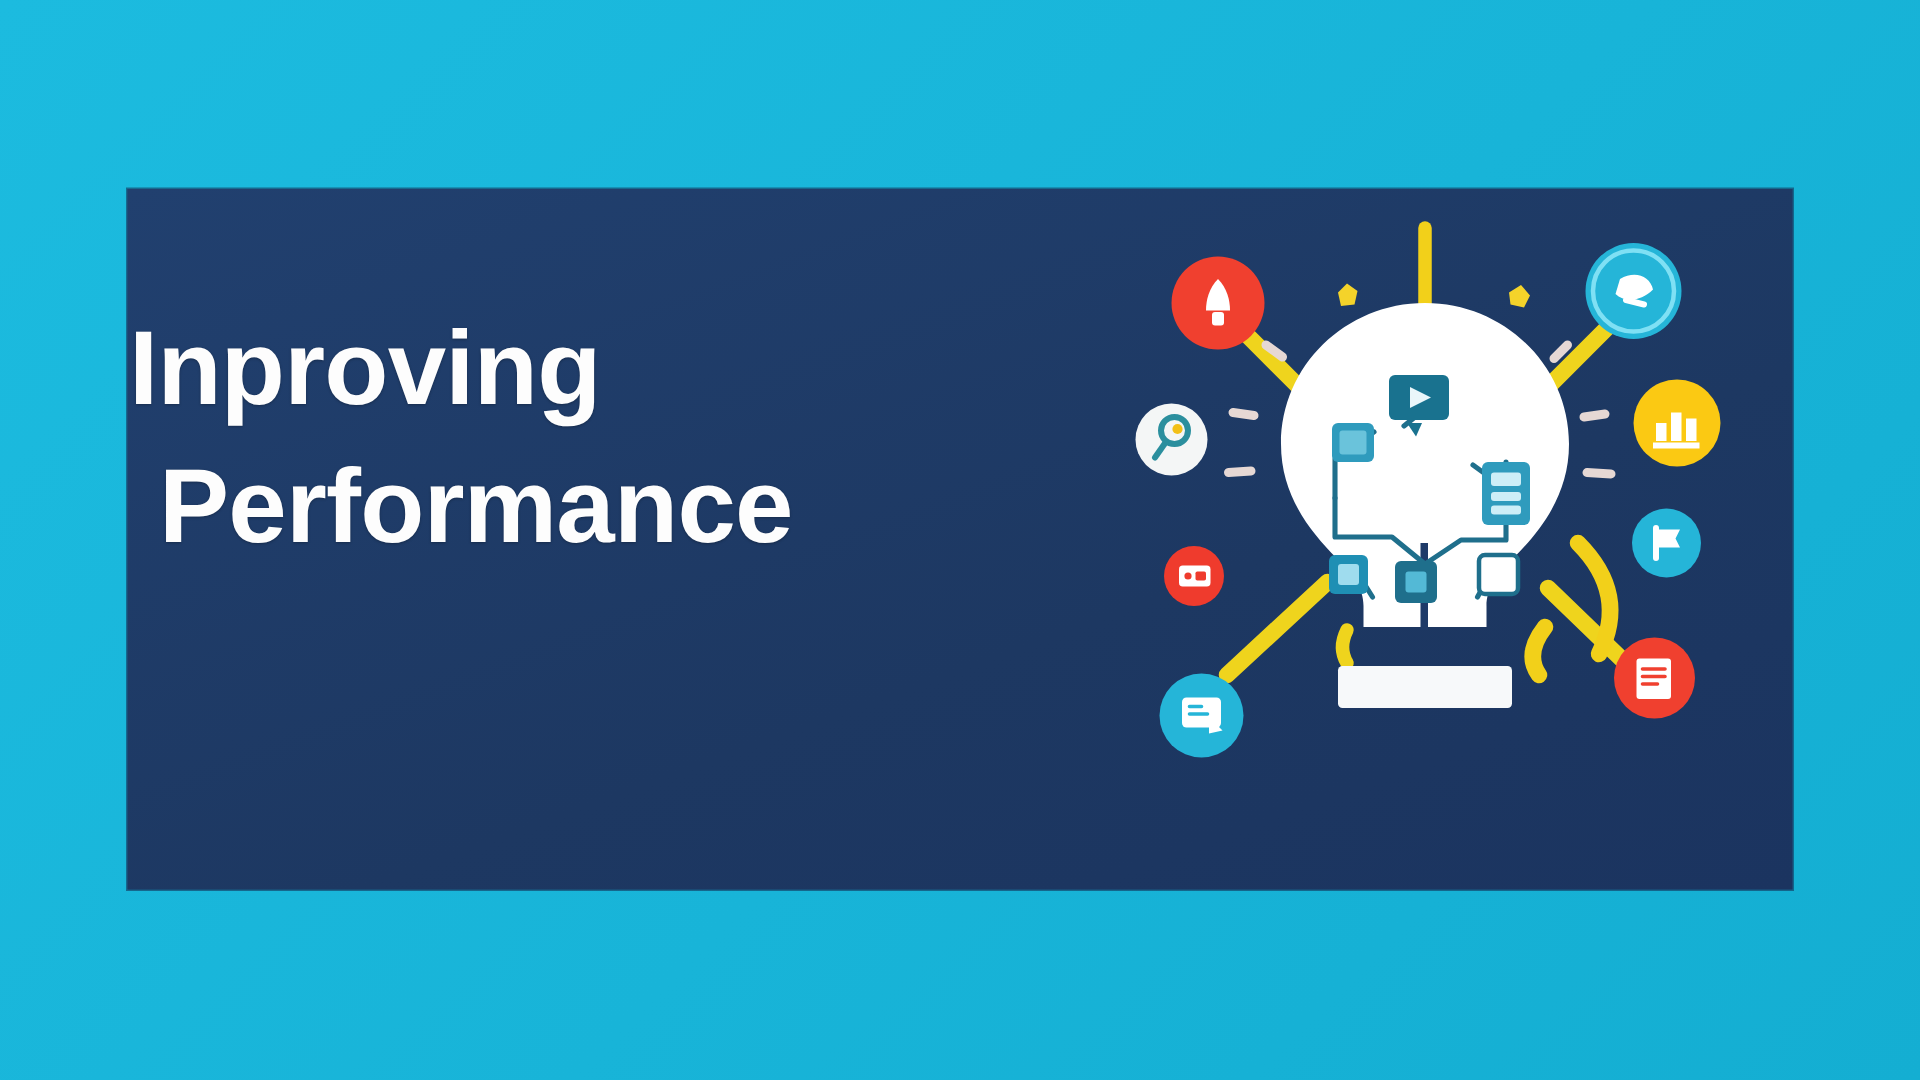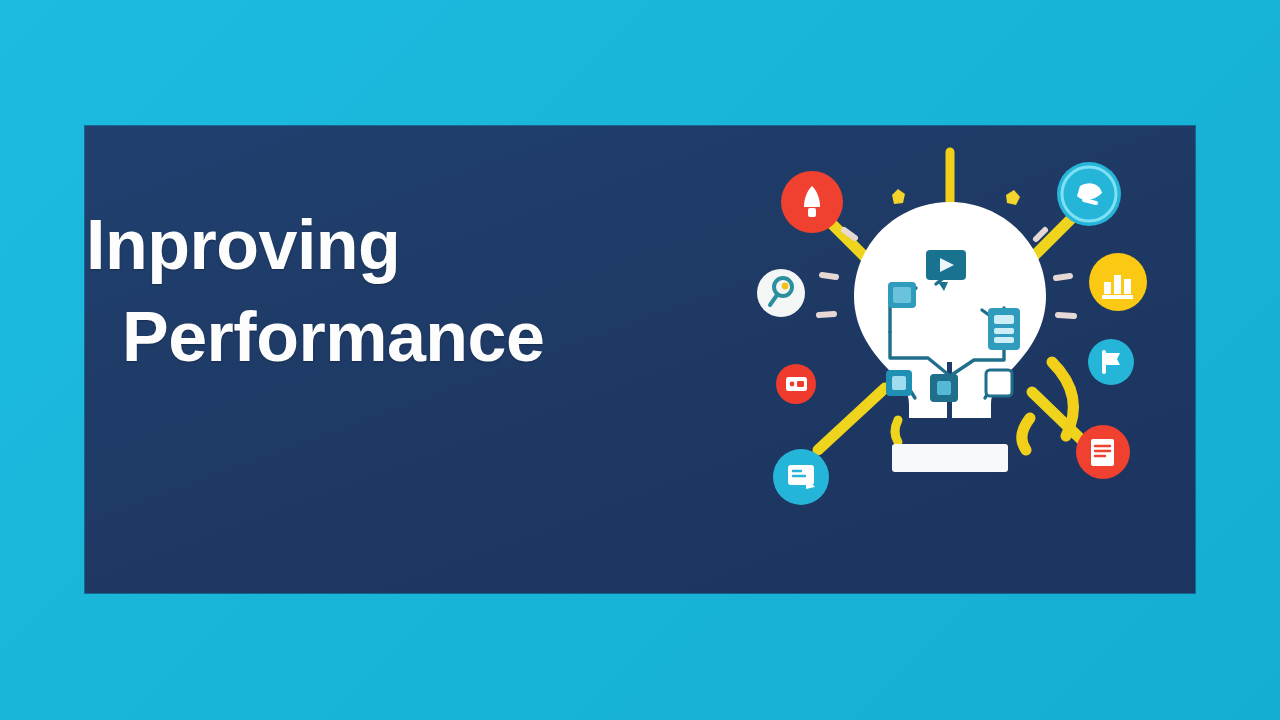--- a/index.html
+++ b/index.html
@@ -54,21 +54,21 @@
     width: 600px;
     z-index: 5;
     color: #fdfdfd;
     font-weight: 700;
     font-size: 70px;
     line-height: 1.32;
     letter-spacing: -0.5px;
     text-shadow: 0 1px 2px rgba(0,0,0,0.28);
   }
   #headline .line { display: block; white-space: nowrap; }
-  #headline .line-2 { padding-left: 36px; }
+  #headline .line-2 { padding-left: 20px; }
 
   
   #illustration {
     position: absolute;
     left: 740px;
     top: 130px;
     width: 420px;
     height: 400px;
     z-index: 4;
   }

